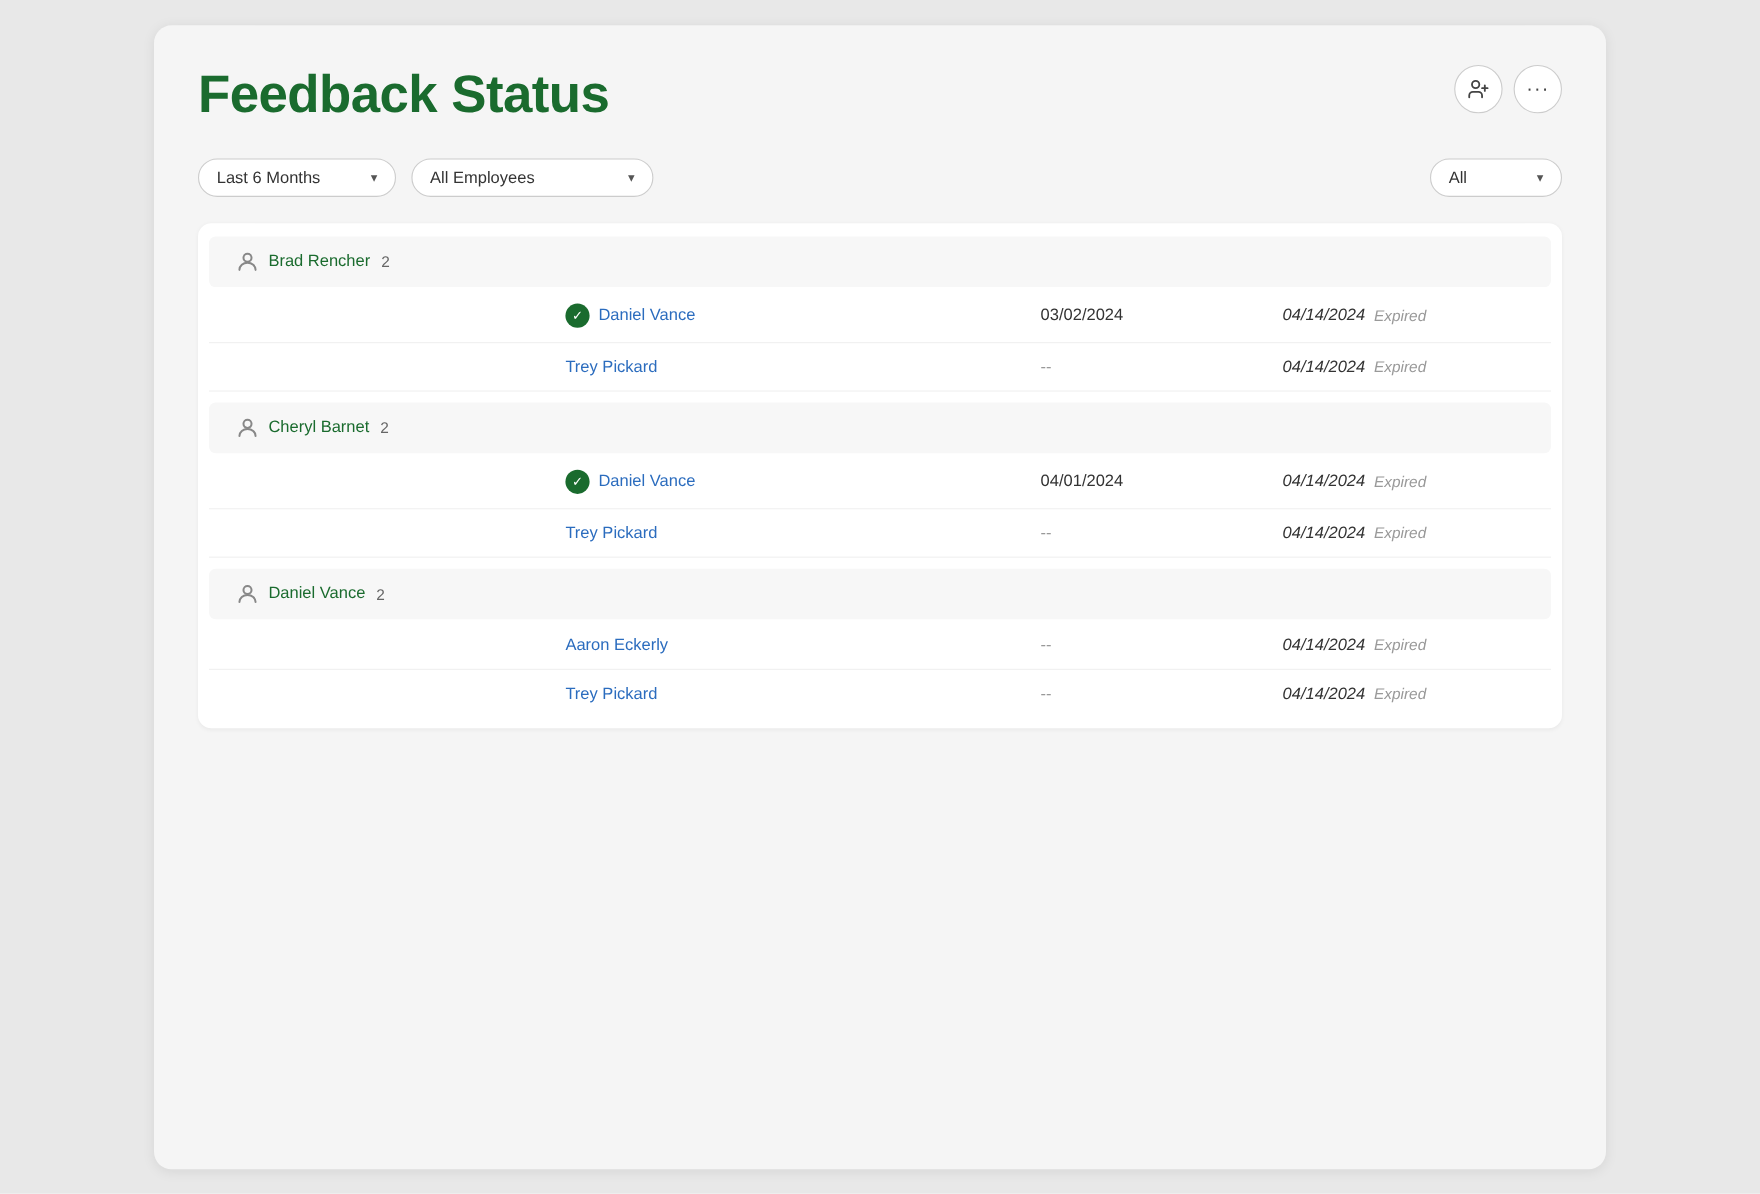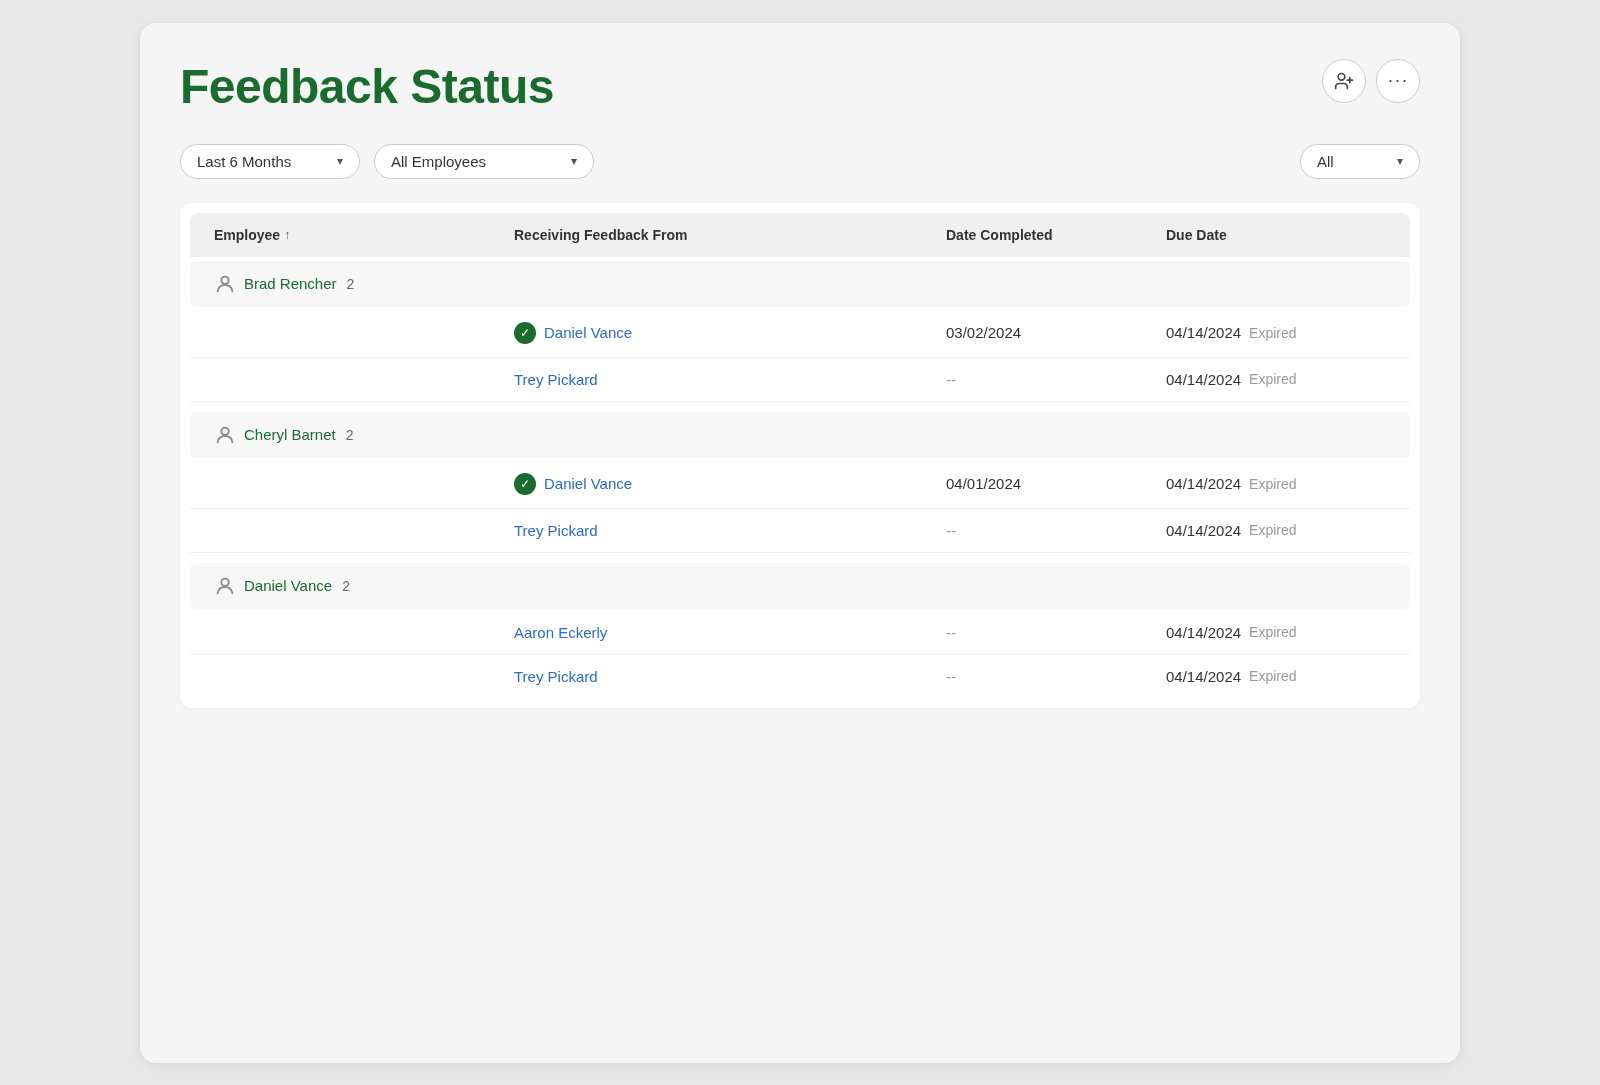--- a/index.html
+++ b/index.html
@@ -230,20 +230,21 @@
       font-size: 15px;
       color: #999;
     }
 
     .due-cell {
       font-size: 15px;
       color: #333;
       display: flex;
       align-items: center;
       gap: 8px;
+      font-style: italic;
     }
 
     .expired-badge {
       color: #999;
       font-size: 14px;
     }
 
     .group-separator {
       height: 8px;
     }
@@ -281,35 +282,20 @@
     </div>
     <div class="filter-dropdown filter-right filter-all">
       <span>All</span>
       <span class="chevron">▾</span>
     </div>
   </div>
 
 
   <div class="table-container">
 
-    <div class="table-header">
-      <div class="col-header">
-        <span>Employee</span>
-        <span class="sort-arrow">↑</span>
-      </div>
-      <div class="col-header">
-        <span>Receiving Feedback From</span>
-      </div>
-      <div class="col-header">
-        <span>Date Completed</span>
-      </div>
-      <div class="col-header">
-        <span>Due Date</span>
-      </div>
-    </div>
 
     <div class="group-row">
       <div class="group-label">
         <span class="person-icon">
           <svg width="22" height="22" viewBox="0 0 24 24" fill="none" stroke="#888" stroke-width="2" stroke-linecap="round" stroke-linejoin="round">
             <circle cx="12" cy="8" r="4"></circle>
             <path d="M4 20c0-4 3.6-7 8-7s8 3 8 7"></path>
           </svg>
         </span>
         <span>Brad Rencher</span>

